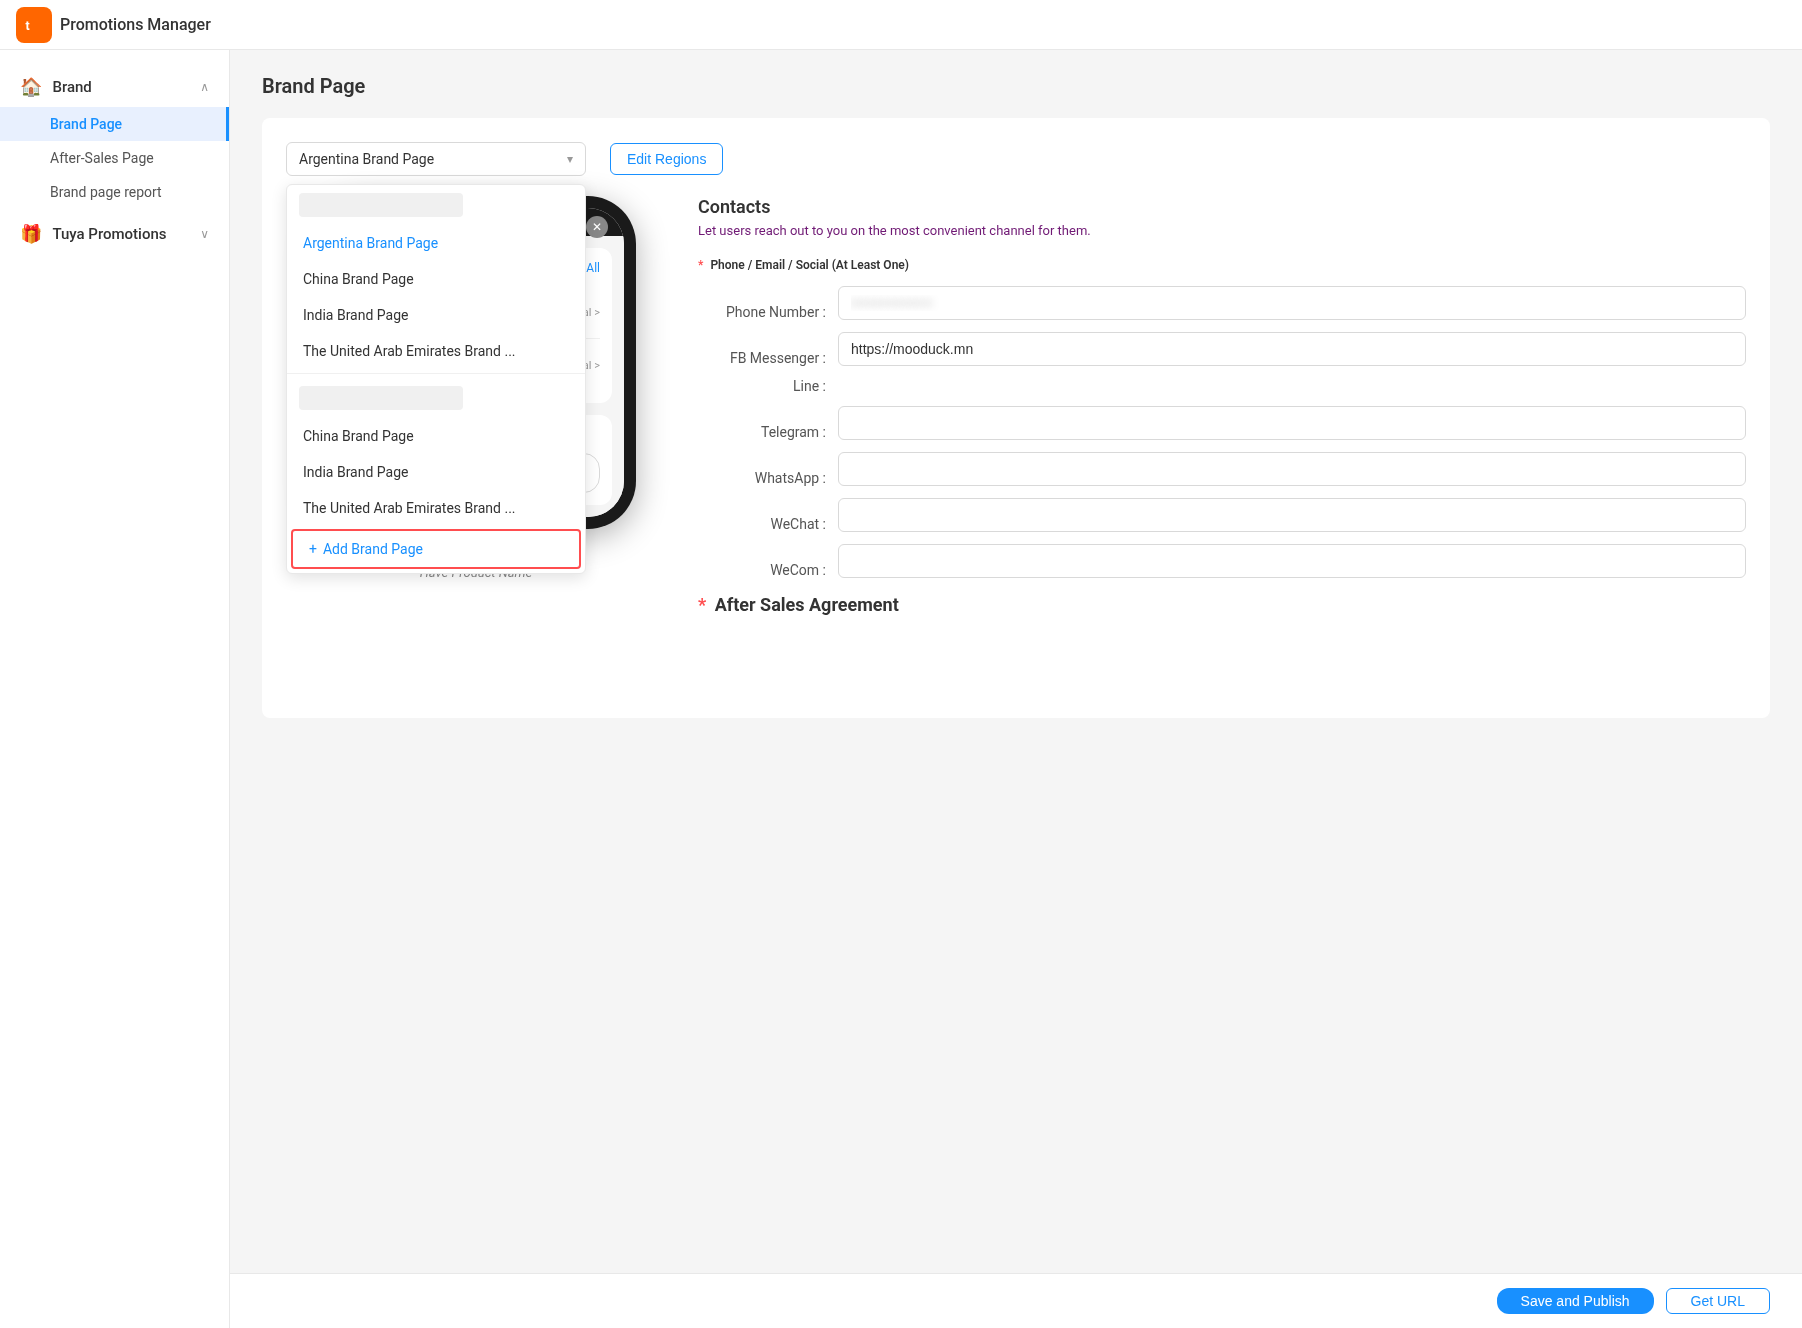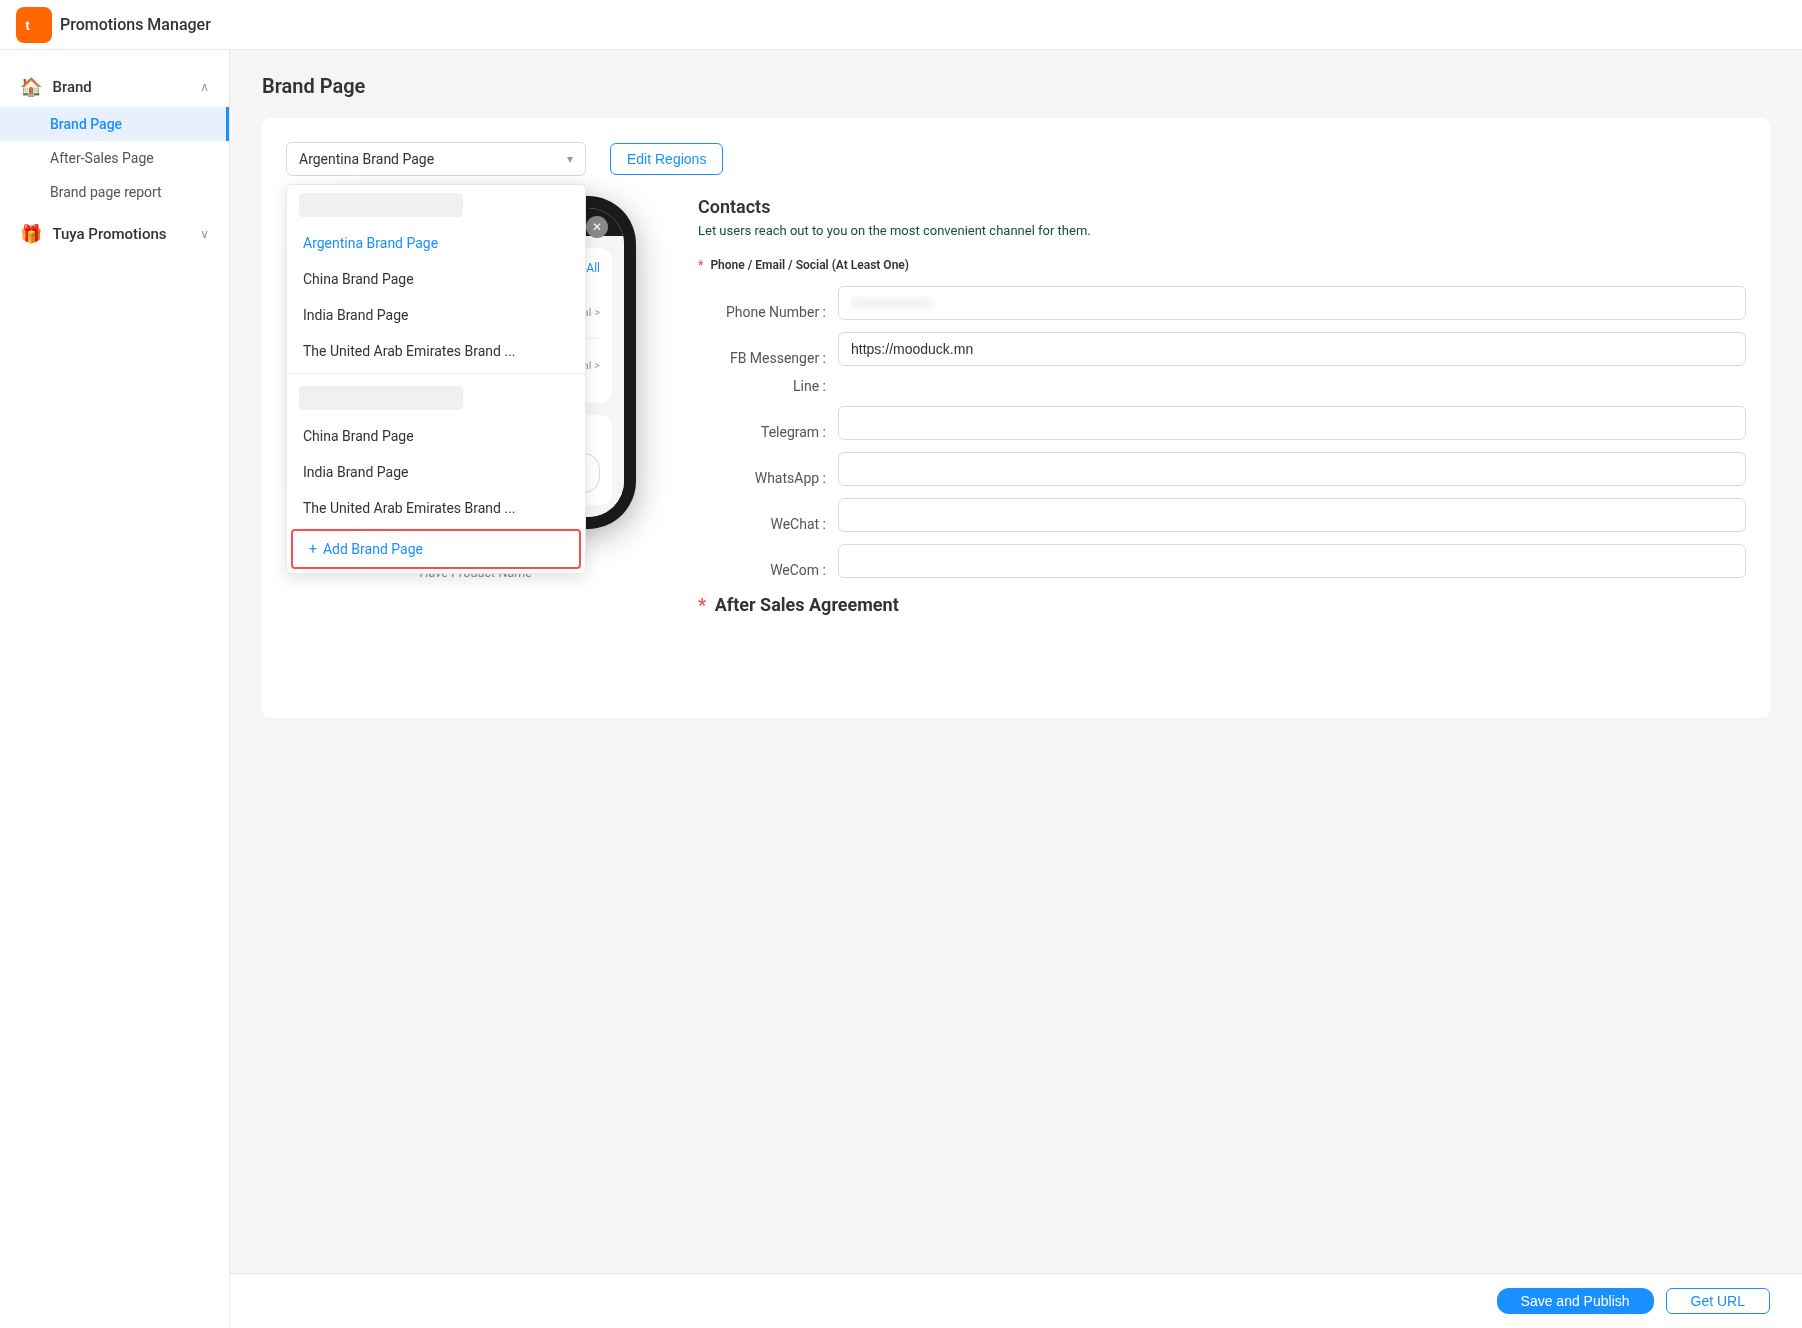--- a/index.html
+++ b/index.html
@@ -71,21 +71,21 @@
     .product-tag { font-size: 11px; color: #999; }
     .recommended-section { background: #fff; border-radius: 12px; padding: 12px; }
     .recommended-title { font-weight: 600; font-size: 14px; margin-bottom: 10px; }
     .collection-tabs { display: flex; gap: 6px; }
     .col-tab { padding: 5px 10px; border-radius: 16px; font-size: 12px; cursor: pointer; border: 1px solid #d9d9d9; background: #fff; color: #555; }
     .col-tab.active { background: #1890ff; color: #fff; border-color: #1890ff; }
 
     
     .contacts-panel { flex: 1; }
     .contacts-title { font-size: 18px; font-weight: 600; color: #333; margin-bottom: 6px; }
-    .contacts-subtitle { font-size: 13px; color: #14532d; margin-bottom: 20px; }
+    .contacts-subtitle { font-size: 13px; color: #701a75; margin-bottom: 20px; }
     .field-group-label { font-size: 12px; font-weight: 600; color: #333; margin-bottom: 14px; }
     .field-group-label span.required { color: #ff4d4f; margin-right: 4px; }
     .form-row { display: flex; align-items: flex-end; margin-bottom: 12px; }
     .form-label { width: 140px; text-align: right; padding-right: 12px; font-size: 14px; color: #555; flex-shrink: 0; }
     .form-input { flex: 1; border: 1px solid #d9d9d9; border-radius: 6px; padding: 8px 12px; font-size: 14px; color: #333; outline: none; }
     .form-input.blurred { color: transparent; text-shadow: 0 0 8px rgba(0,0,0,0.3); }
     .after-sales-label { font-size: 18px; font-weight: 700; color: #333; margin-top: 16px; }
     .after-sales-label span.required { color: #ff4d4f; margin-right: 4px; }
 
     

